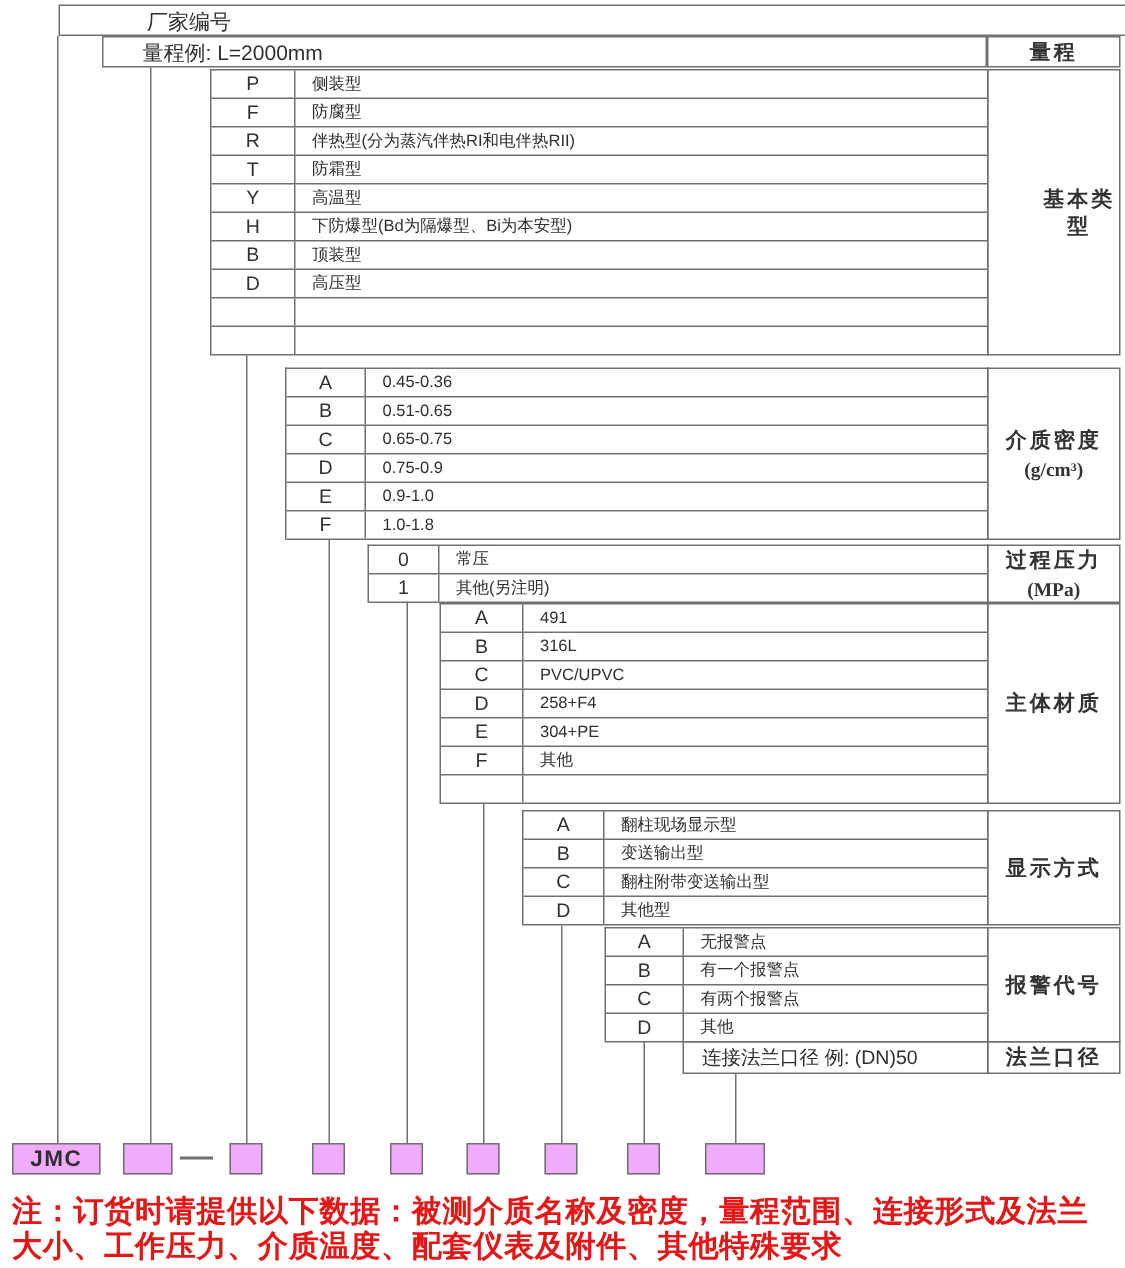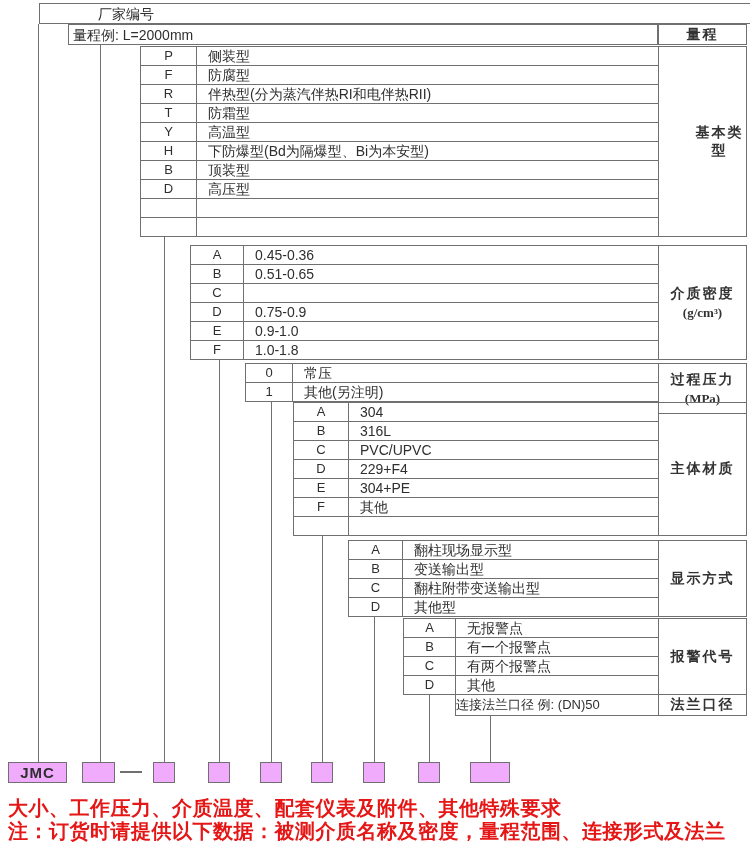--- a/index.html
+++ b/index.html
@@ -6,21 +6,21 @@
   .stage{position:relative;width:750px;height:845px;background:#ffffff;overflow:hidden;
          font-family:"Liberation Sans",sans-serif;color:#2f2f2f;}
   .box{position:absolute;border:1px solid #707070;box-sizing:border-box;}
   
   .hrow{font-size:14px;line-height:20px;}
   
   .blk{position:absolute;border:1px solid #707070;border-bottom:none;box-sizing:border-box;background:#fff;}
   .r{display:flex;height:19px;box-sizing:border-box;border-bottom:1px solid #707070;}
   .c{width:var(--cw);box-sizing:border-box;border-right:1px solid #707070;
      text-align:center;font-size:13px;line-height:18px;flex:none;}
-  .d{flex:1;font-size:14px;line-height:18px;padding-left:11px;white-space:nowrap;overflow:hidden;}
+  .d{flex:1;font-size:11px;line-height:18px;padding-left:11px;white-space:nowrap;overflow:hidden;}
   
   .cat{position:absolute;left:658px;width:89px;border:1px solid #707070;box-sizing:border-box;
        display:flex;flex-direction:column;align-items:center;justify-content:center;
        font-family:"Liberation Serif","DejaVu Serif",serif;font-weight:bold;font-size:14px;
        letter-spacing:2px;color:#333;text-align:center;}
   .cat .unit{letter-spacing:0;font-size:13px;margin-top:2px;}
   
   .vl{position:absolute;width:1px;background:#707070;}
   
   .bx{position:absolute;top:762px;height:21px;border:1px solid #707070;box-sizing:border-box;background:#f0abfc;}
@@ -31,21 +31,21 @@
         font-weight:bold;font-size:20px;line-height:23px;letter-spacing:0.5px;}
 </style>
 </head>
 <body>
 
 <div class="stage">
 
   <div class="box hrow" style="left:7px;top:3px;width:739px;height:21px;padding-left:58px;margin-left:32px;">
     <span>厂家编号</span>
   </div>
-  <div class="box hrow" style="left:68px;top:24px;width:590px;height:21px;padding-left:4px;">
+  <div class="box hrow" style="left:68px;top:24px;width:590px;height:21px;padding-left:26px;">
     <span>量程例: L=2000mm</span>
   </div>
 
   <div class="blk" style="left:140px;top:46px;width:519px;--cw:56px;">
     <div class="r">
         <div class="c">P</div>
         <div class="d">侧装型</div>
       </div>
     <div class="r">
         <div class="c">F</div>
@@ -89,20 +89,21 @@
     <div class="r">
         <div class="c">A</div>
         <div class="d">0.45-0.36</div>
       </div>
     <div class="r">
         <div class="c">B</div>
         <div class="d">0.51-0.65</div>
       </div>
     <div class="r">
         <div class="c">C</div>
+        <div class="d">0.65-0.75</div>
       </div>
     <div class="r">
         <div class="c">D</div>
         <div class="d">0.75-0.9</div>
       </div>
     <div class="r">
         <div class="c">E</div>
         <div class="d">0.9-1.0</div>
       </div>
     <div class="r">
@@ -118,33 +119,33 @@
       </div>
     <div class="r">
         <div class="c">1</div>
         <div class="d">其他(另注明)</div>
       </div>
   </div>
 
   <div class="blk" style="left:293px;top:402px;width:366px;--cw:55px;">
     <div class="r">
         <div class="c">A</div>
-        <div class="d">304</div>
+        <div class="d">491</div>
       </div>
     <div class="r">
         <div class="c">B</div>
         <div class="d">316L</div>
       </div>
     <div class="r">
         <div class="c">C</div>
         <div class="d">PVC/UPVC</div>
       </div>
     <div class="r">
         <div class="c">D</div>
-        <div class="d">229+F4</div>
+        <div class="d">258+F4</div>
       </div>
     <div class="r">
         <div class="c">E</div>
         <div class="d">304+PE</div>
       </div>
     <div class="r">
         <div class="c">F</div>
         <div class="d">其他</div>
       </div>
     <div class="r">
@@ -184,35 +185,35 @@
     <div class="r">
         <div class="c">C</div>
         <div class="d">有两个报警点</div>
       </div>
     <div class="r">
         <div class="c">D</div>
         <div class="d">其他</div>
       </div>
   </div>
 
-  <div class="box" style="left:455px;top:694px;width:204px;height:22px;font-size:13px;line-height:20px;">
+  <div class="box" style="left:455px;top:694px;width:204px;height:22px;font-size:13px;line-height:20px;padding-left:12px;">
     <span>连接法兰口径 例: (DN)50</span>
   </div>
 
   <div class="cat" style="top:24px;height:21px;">
       <span>量程</span>
     </div>
   <div class="cat" style="top:46px;height:191px;padding-left:34px;">
       <span>基本类型</span>
     </div>
   <div class="cat" style="top:245px;height:115px;">
       <span>介质密度</span>
       <span class="unit">(g/cm³)</span>
     </div>
-  <div class="cat" style="top:363px;height:51px;">
+  <div class="cat" style="top:363px;height:39px;">
       <span>过程压力</span>
       <span class="unit">(MPa)</span>
     </div>
   <div class="cat" style="top:402px;height:134px;">
       <span>主体材质</span>
     </div>
   <div class="cat" style="top:540px;height:77px;">
       <span>显示方式</span>
     </div>
   <div class="cat" style="top:618px;height:77px;">
@@ -237,17 +238,17 @@
   <div class="dash" style="left:120px;top:771px;width:22px;height:2px;"></div>
   <div class="bx" style="left:153px;width:22px;"></div>
   <div class="bx" style="left:208px;width:22px;"></div>
   <div class="bx" style="left:260px;width:22px;"></div>
   <div class="bx" style="left:311px;width:22px;"></div>
   <div class="bx" style="left:363px;width:22px;"></div>
   <div class="bx" style="left:418px;width:22px;"></div>
   <div class="bx" style="left:470px;width:40px;"></div>
 
   <div class="note">
+    <div>注：订货时请提供以下数据：被测介质名称及密度，量程范围、连接形式及法兰</div>
     <div>大小、工作压力、介质温度、配套仪表及附件、其他特殊要求</div>
-    <div>注：订货时请提供以下数据：被测介质名称及密度，量程范围、连接形式及法兰</div>
   </div>
 
 </div>
 
 </body></html>

